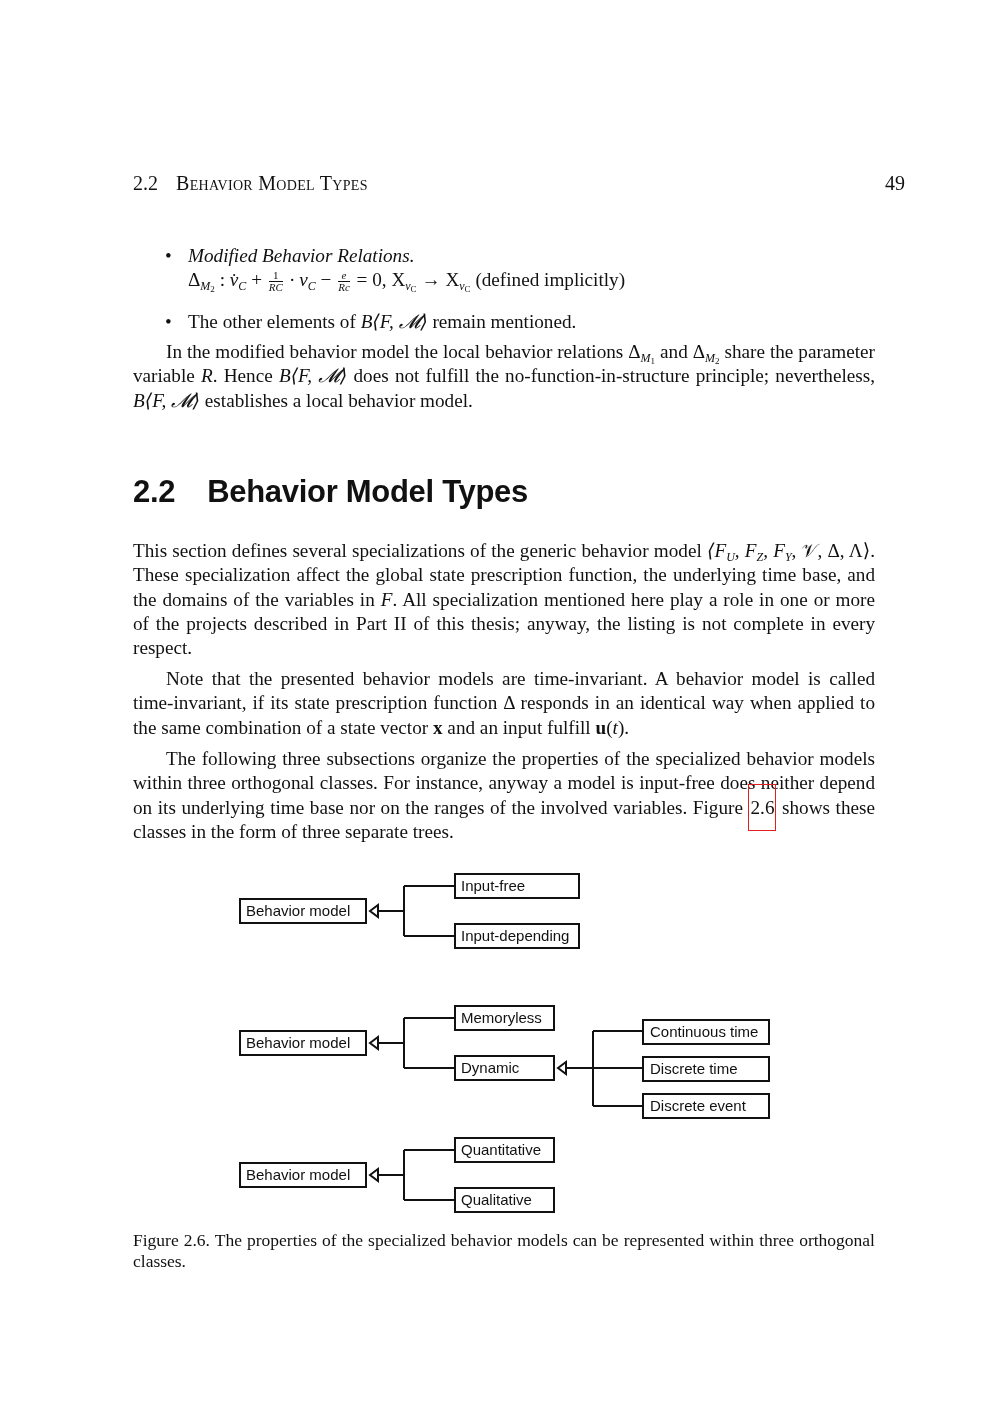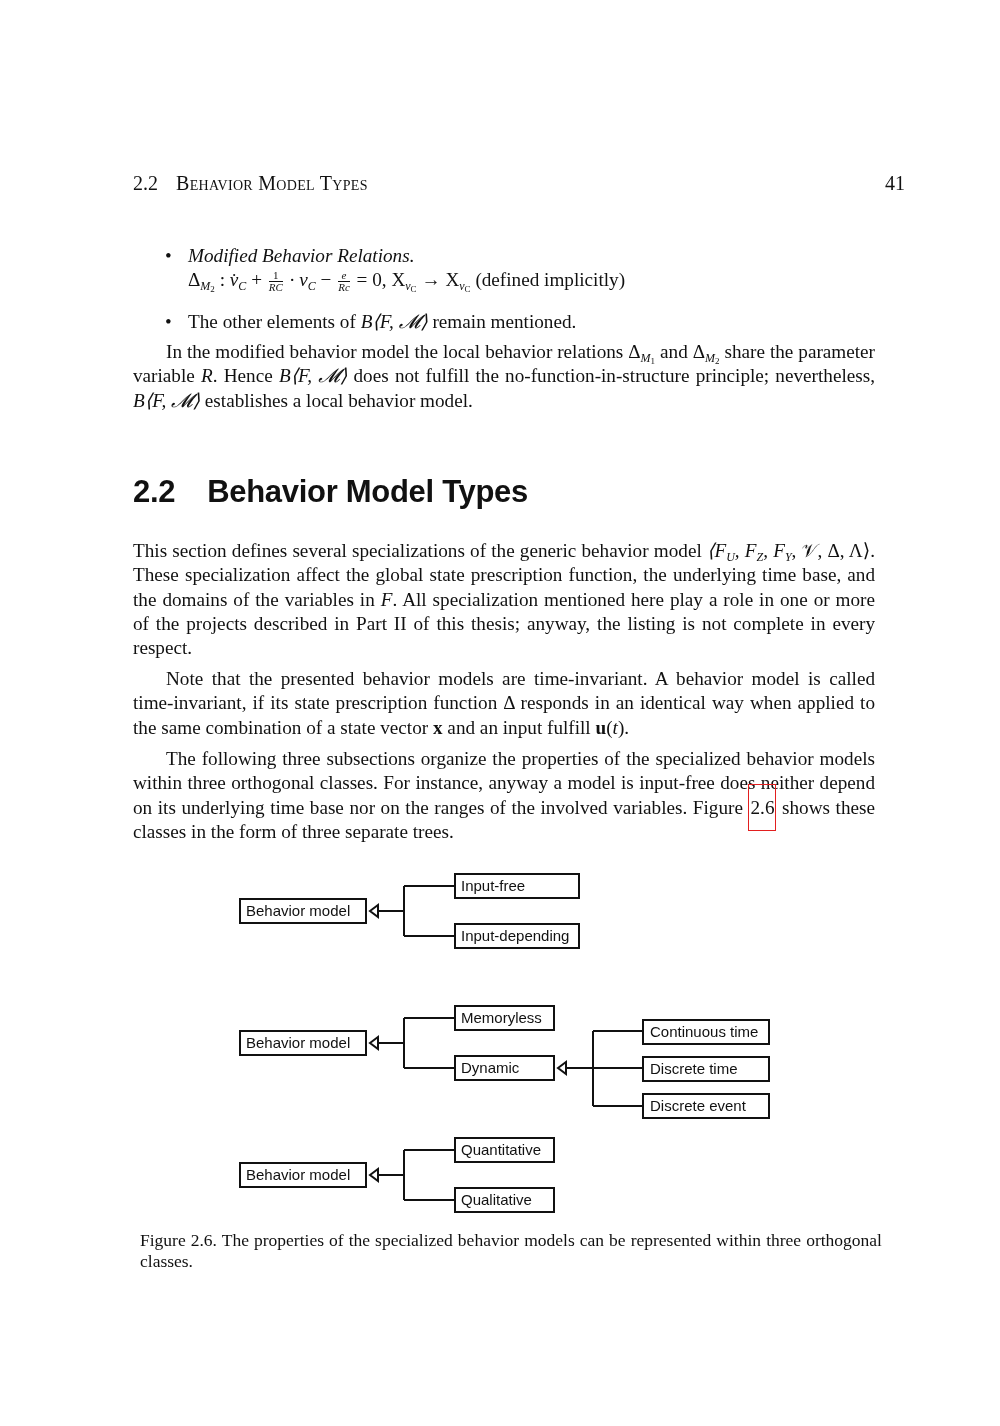--- a/index.html
+++ b/index.html
@@ -18,45 +18,45 @@
   .para {
     left: 133px; width: 742px; font-size: 19.2px; line-height: 24.3px;
     text-align: justify;
   }
   .para.indent { text-indent: 33px; }
   .bullet {
     left: 165px; width: 720px; font-size: 19.2px; line-height: 24.3px;
   }
   .bullet .dot { position: absolute; left: 0; top: 0; }
   .bullet .body { position: absolute; left: 23px; top: 0; width: 700px; }
-  i, .m { font-style: italic; font-family: Liberation Serif, serif; }
+  i, .m { font-style: italic; }
   .section-title {
     left: 133px; top: 474px; font-family: "Liberation Sans", "DejaVu Sans", sans-serif;
     font-weight: bold; font-size: 31px; letter-spacing: -0.3px;
   }
   .section-title .secnum { margin-right: 32px; }
   .frac { display: inline-block; vertical-align: middle; text-align: center; font-size: 11px; line-height: 11px; margin: 0 2px; }
   .frac span { display: block; }
   .frac .num { border-bottom: 1px solid #111; padding: 0 1px; }
   sub { font-size: 12px; vertical-align: -4px; line-height: 0; }
   sub sub { font-size: 9px; vertical-align: -2px; }
   .ref-box { border: 1.5px solid #e21f1f; padding: 12px 1px; }
   svg text { font-family: "Liberation Sans", "DejaVu Sans", sans-serif; font-size: 15px; fill: #111; }
   .caption {
-    left: 140px; top: 1230px; width: 742px; font-size: 17.5px; line-height: 21px; text-align: justify;
+    left: 133px; top: 1230px; width: 742px; font-size: 17.5px; line-height: 21px; text-align: justify;
   }
 </style>
 </head>
 <body>
 
 <div class="abs running-head">
   <span class="rh-left">
     <span class="num">2.2</span><span class="smallcaps">Behavior Model Types</span>
   </span>
-  <span>41</span>
+  <span>49</span>
 </div>
 
 <div class="abs bullet" style="top:244px;height:56px;">
   <span class="dot">•</span>
   <div class="body">
     <div><i>Modified Behavior Relations.</i></div>
     <div>
       <span>Δ</span><sub><i>M</i><sub>2</sub></sub><span> : </span><i>v̇</i><sub><i>C</i></sub><span> + </span><span class="frac"><span class="num">1</span><span class="m">RC</span></span><i> · v</i><sub><i>C</i></sub><span> − </span><span class="frac"><span class="num m">e</span><span class="m">Rc</span></span><span> = 0,  </span><span>X</span><sub><i>v</i><sub>C</sub></sub><span> → </span><span>X</span><sub><i>v</i><sub>C</sub></sub><span> (defined implicitly)</span>
     </div>
   </div>

